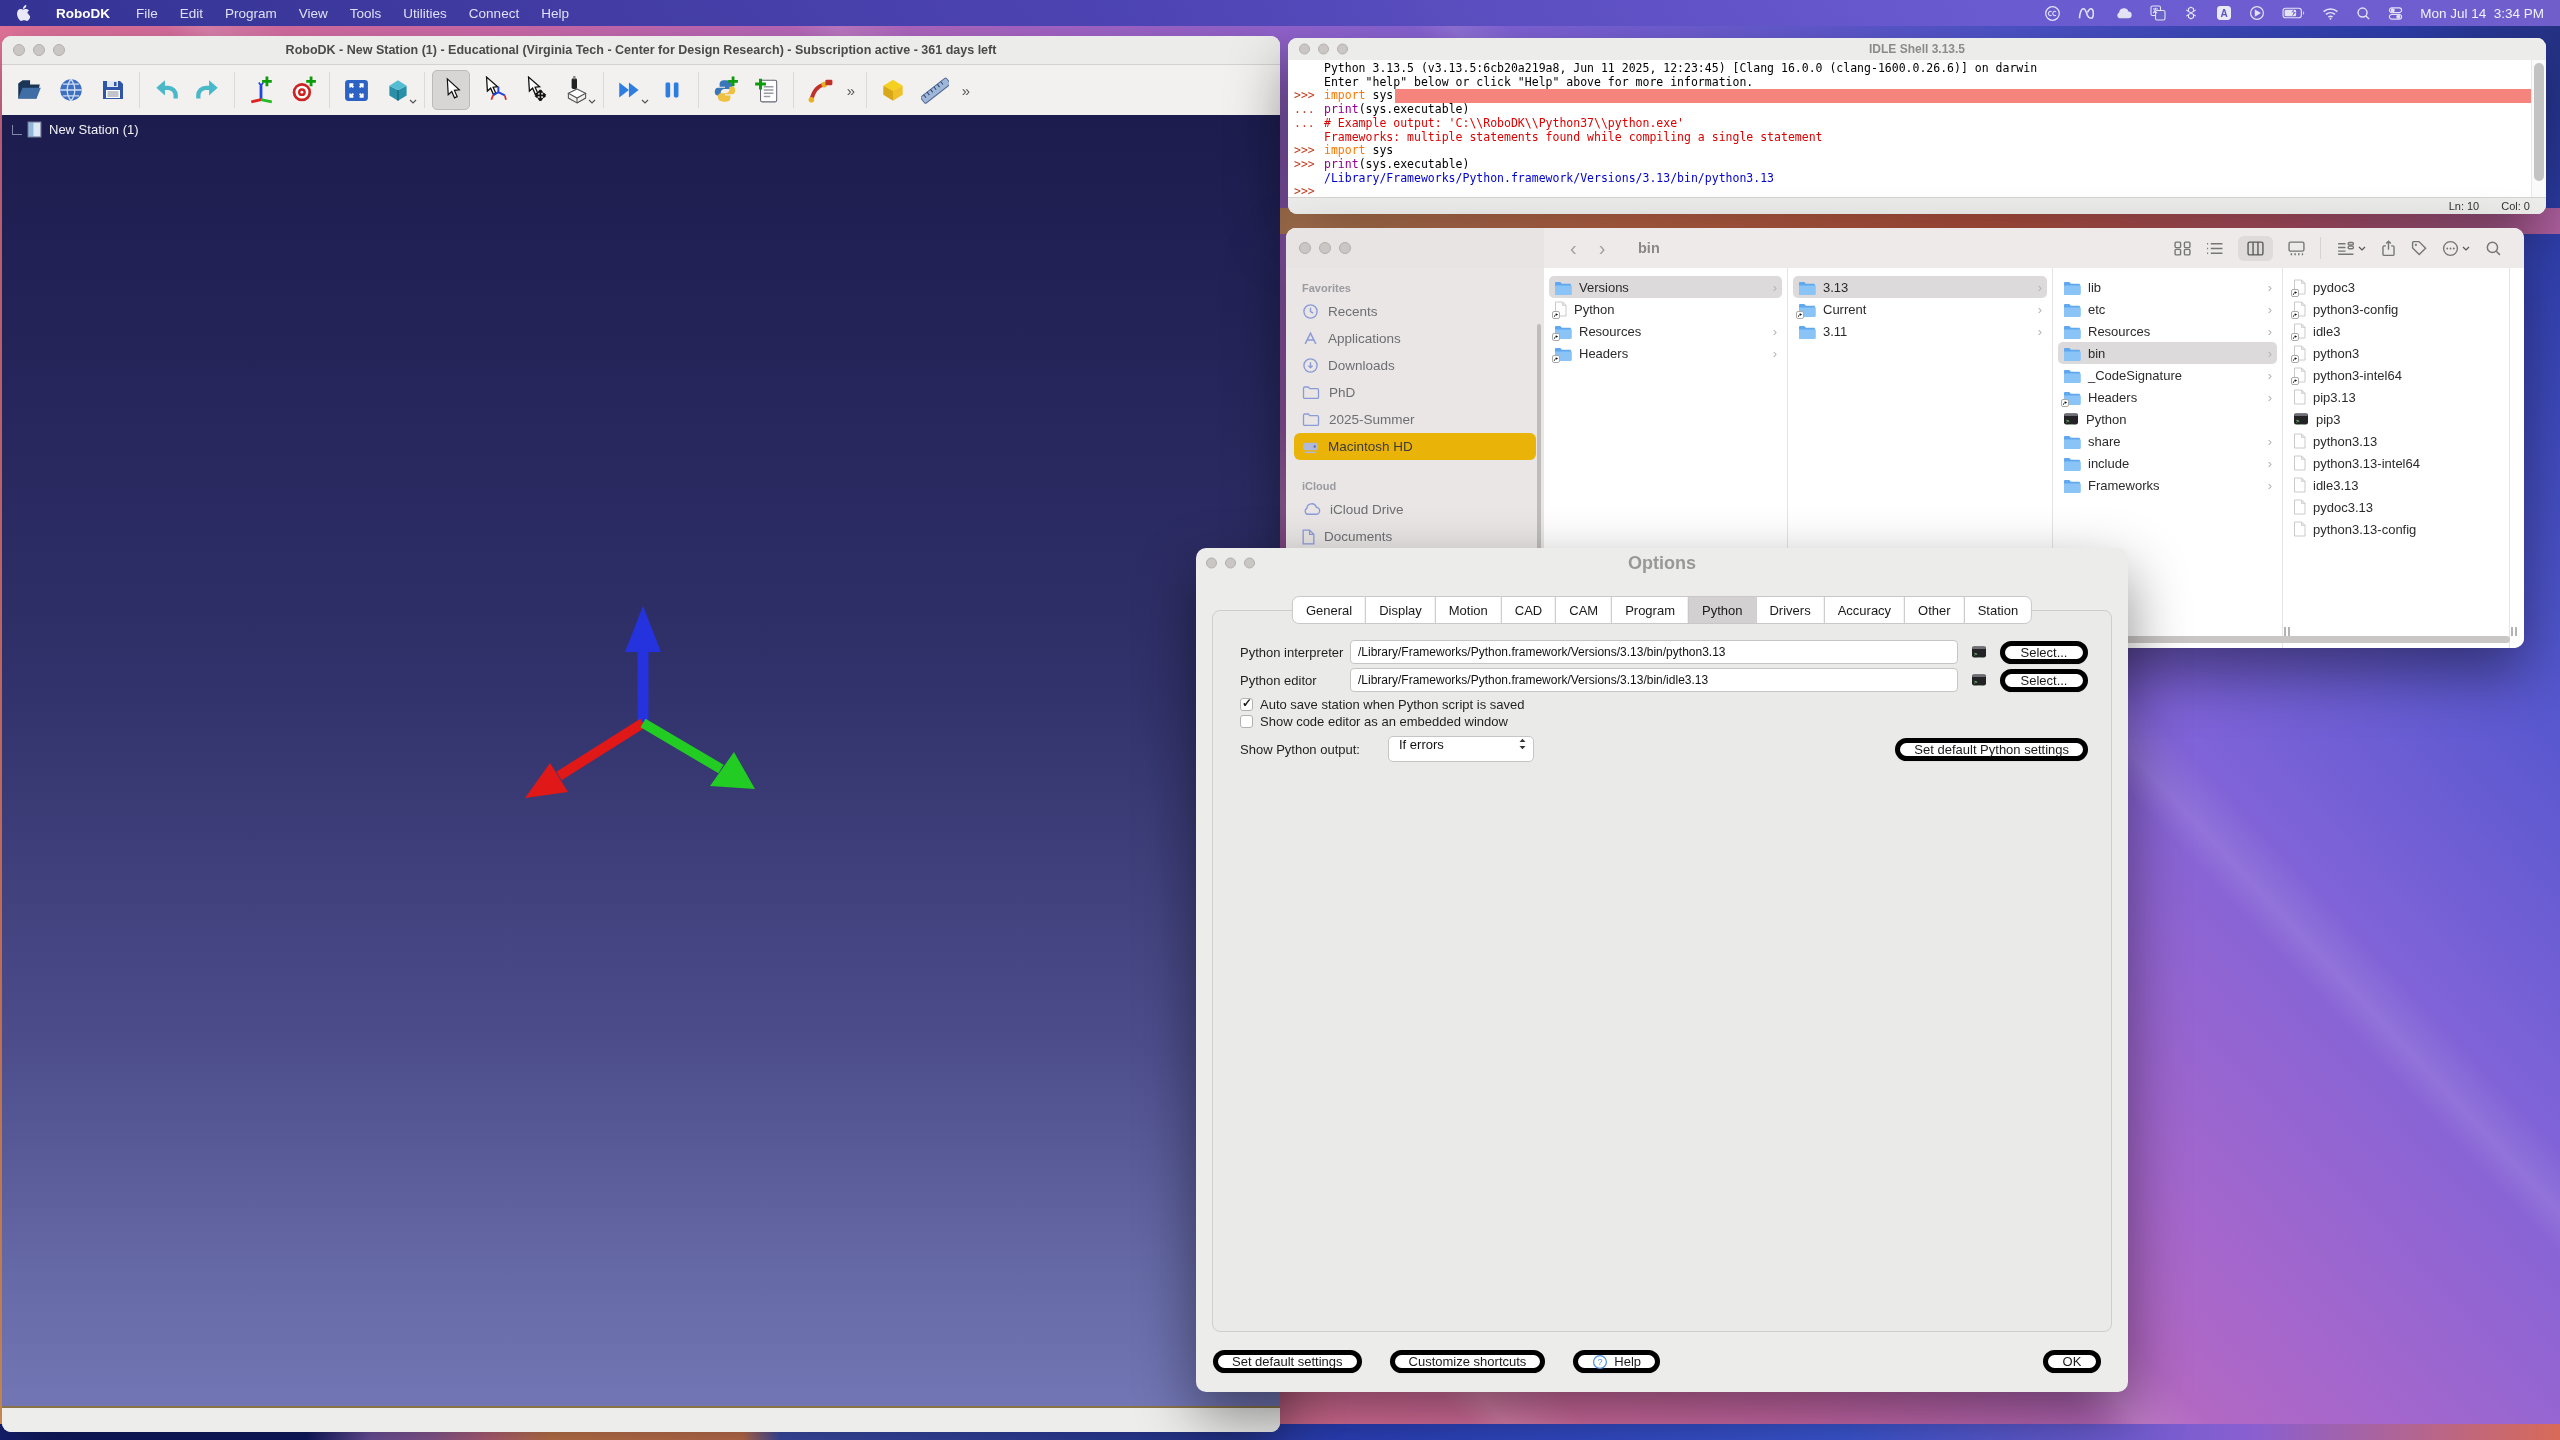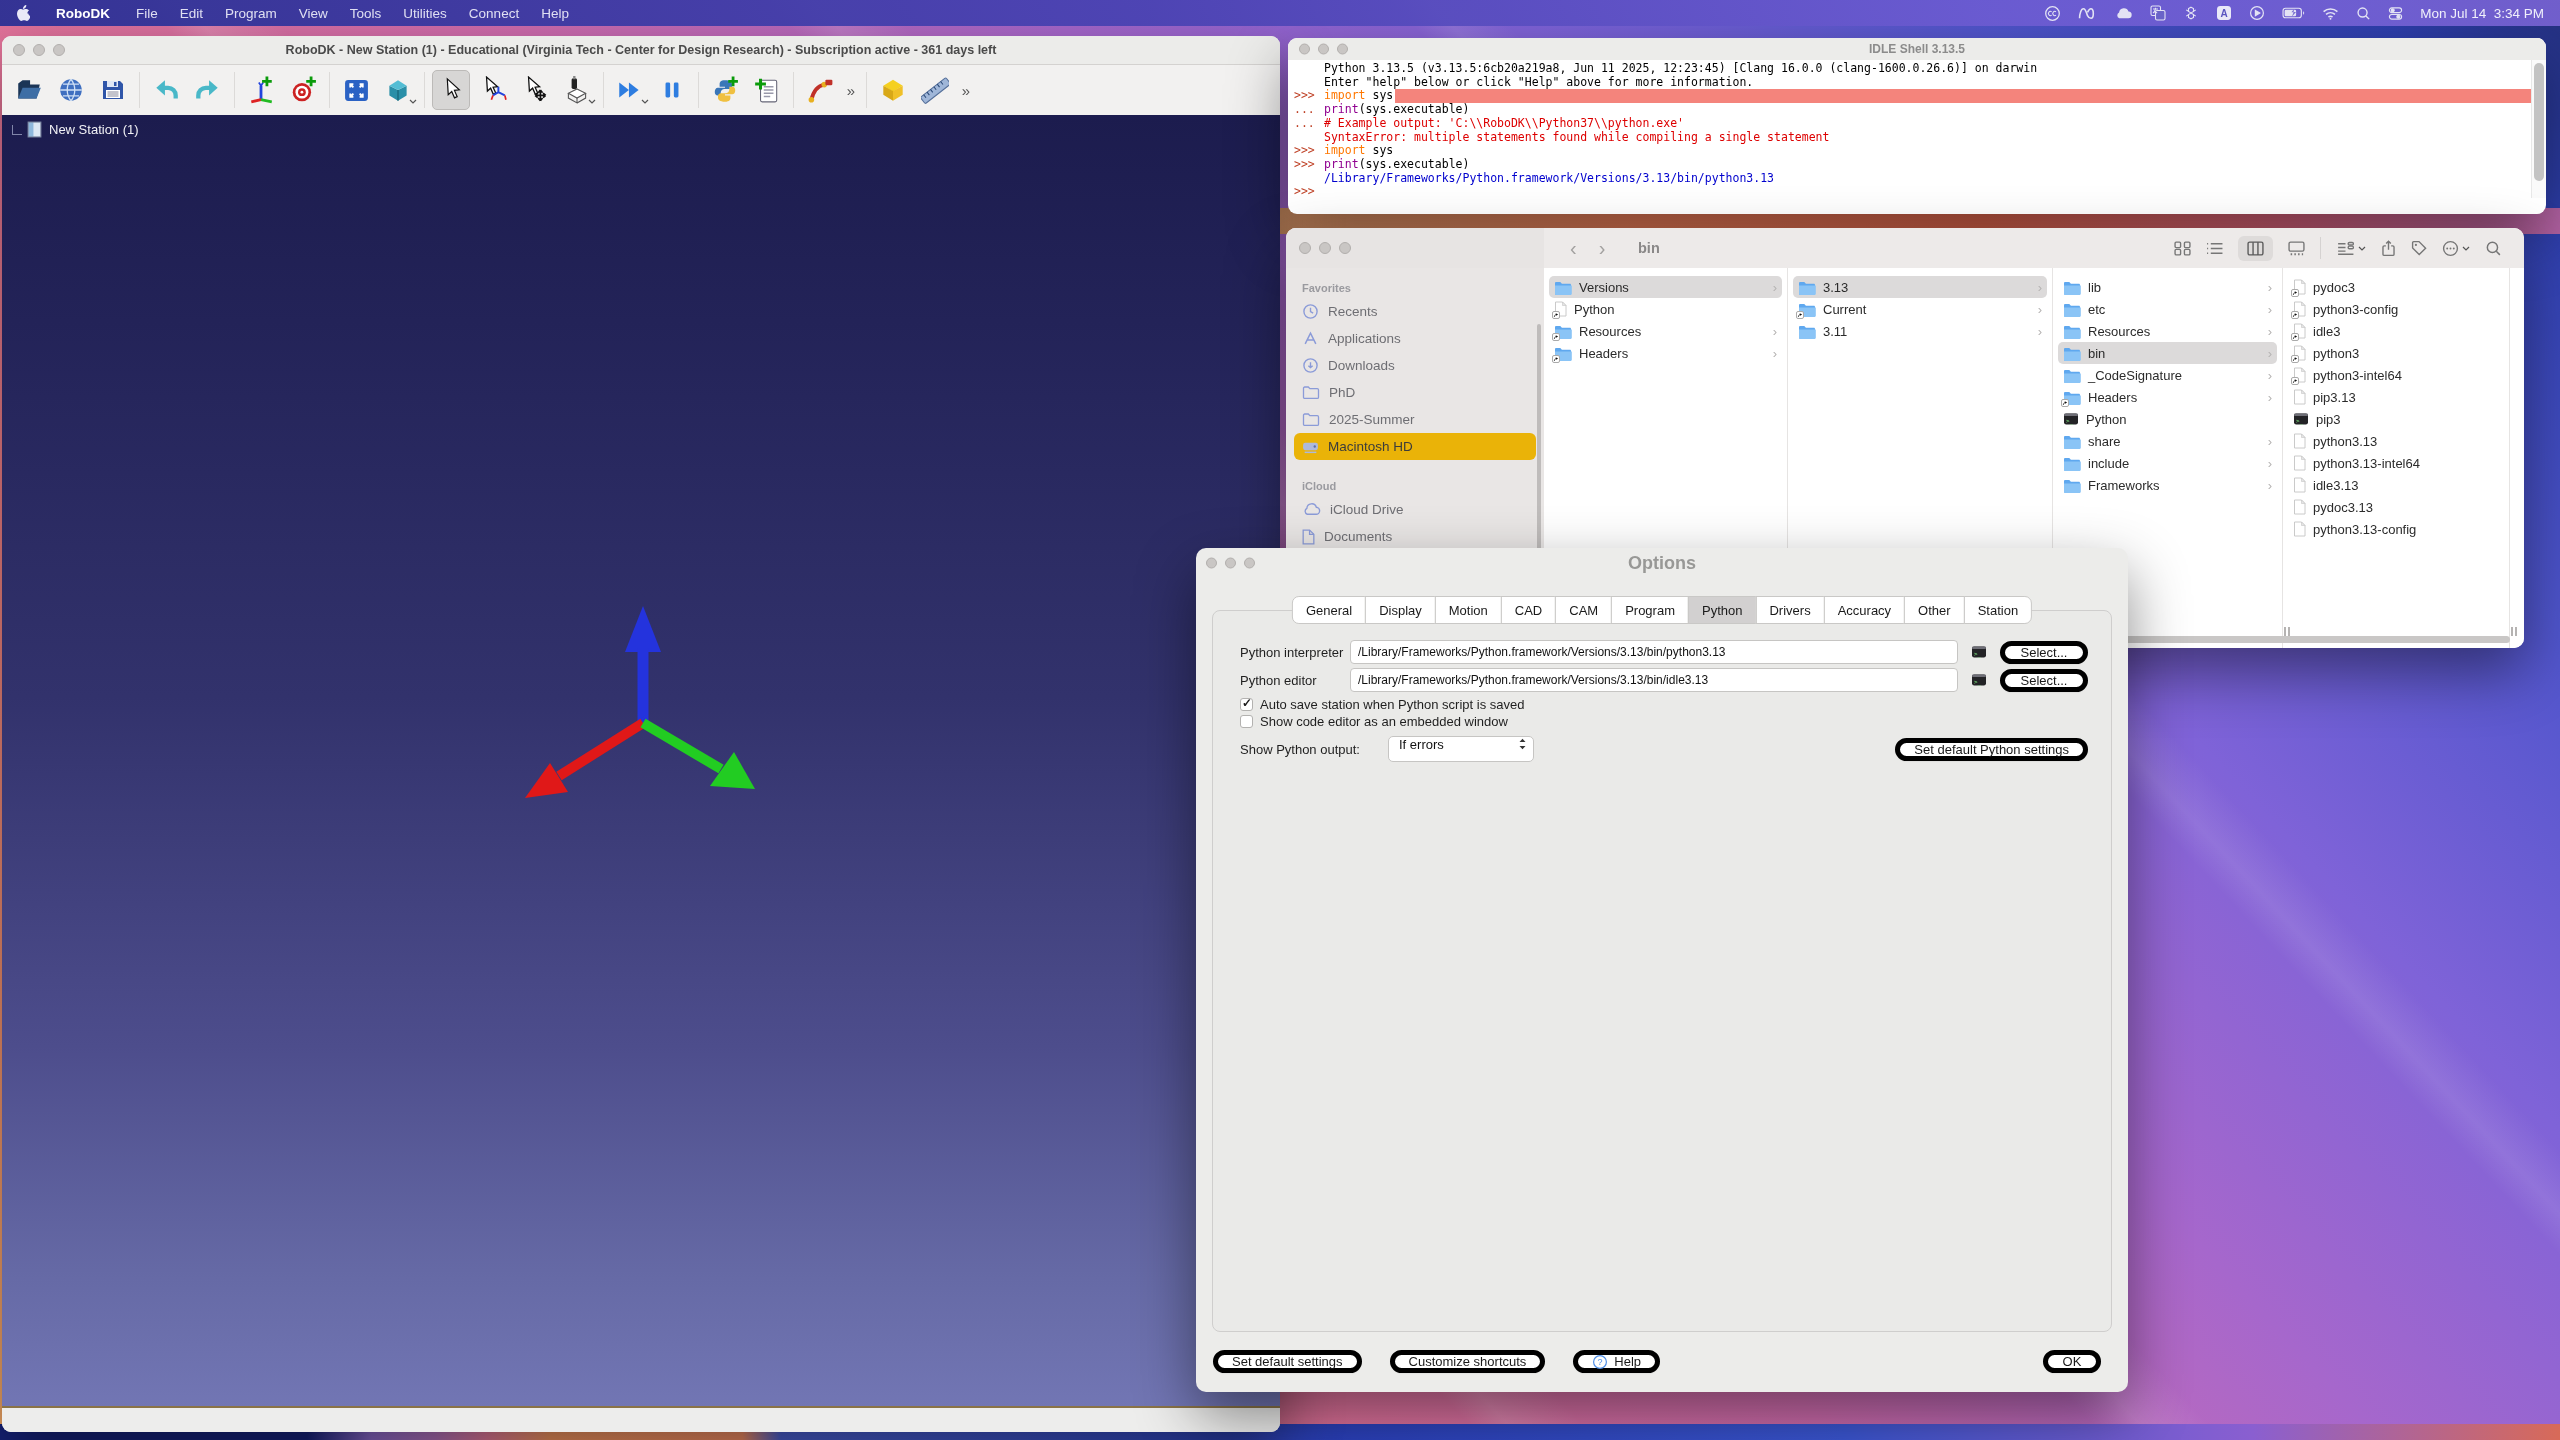--- a/index.html
+++ b/index.html
@@ -474,29 +474,33 @@
           <i></i>
         </span>
       <span>IDLE Shell 3.13.5</span>
     </div>
     <div class="idle-body" id="idle-lines">
         <div class="iline"><span class="iprompt"></span><span class="t-plain">Python 3.13.5 (v3.13.5:6cb20a219a8, Jun 11 2025, 12:23:45) [Clang 16.0.0 (clang-1600.0.26.6)] on darwin</span></div>
         <div class="iline"><span class="iprompt"></span><span class="t-plain">Enter "help" below or click "Help" above for more information.</span></div>
         <div class="iline"><span class="iprompt">&gt;&gt;&gt;</span><span class="t-kw">import</span><span class="t-plain"> sys</span><span class="selfill"></span></div>
         <div class="iline"><span class="iprompt">...</span><span class="t-builtin">print</span><span class="t-plain">(sys.executable)</span></div>
         <div class="iline"><span class="iprompt">...</span><span class="t-comment"># Example output: 'C:\\RoboDK\\Python37\\python.exe'</span></div>
-        <div class="iline"><span class="iprompt"></span><span class="t-error">SyntaxError: multiple statements found while compiling a single statement</span></div>
+        <div class="iline"><span class="iprompt"></span><span class="t-error">Frameworks: multiple statements found while compiling a single statement</span></div>
         <div class="iline"><span class="iprompt">&gt;&gt;&gt;</span><span class="t-kw">import</span><span class="t-plain"> sys</span></div>
         <div class="iline"><span class="iprompt">&gt;&gt;&gt;</span><span class="t-builtin">print</span><span class="t-plain">(sys.executable)</span></div>
         <div class="iline"><span class="iprompt"></span><span class="t-out">/Library/Frameworks/Python.framework/Versions/3.13/bin/python3.13</span></div>
         <div class="iline"><span class="iprompt">&gt;&gt;&gt;</span></div>
       </div>
     <div class="idle-scroll">
         <i></i>
       </div>
+    <div class="idle-status">
+      <span>Ln: 10</span>
+      <span>Col: 0</span>
+    </div>
   </div>
 
   <div class="win finder">
     <div class="f-toolbar">
       <div class="sb-part"></div>
       <span class="tl" style="left:13px;">
           <i></i>
           <i></i>
           <i></i>
         </span>

